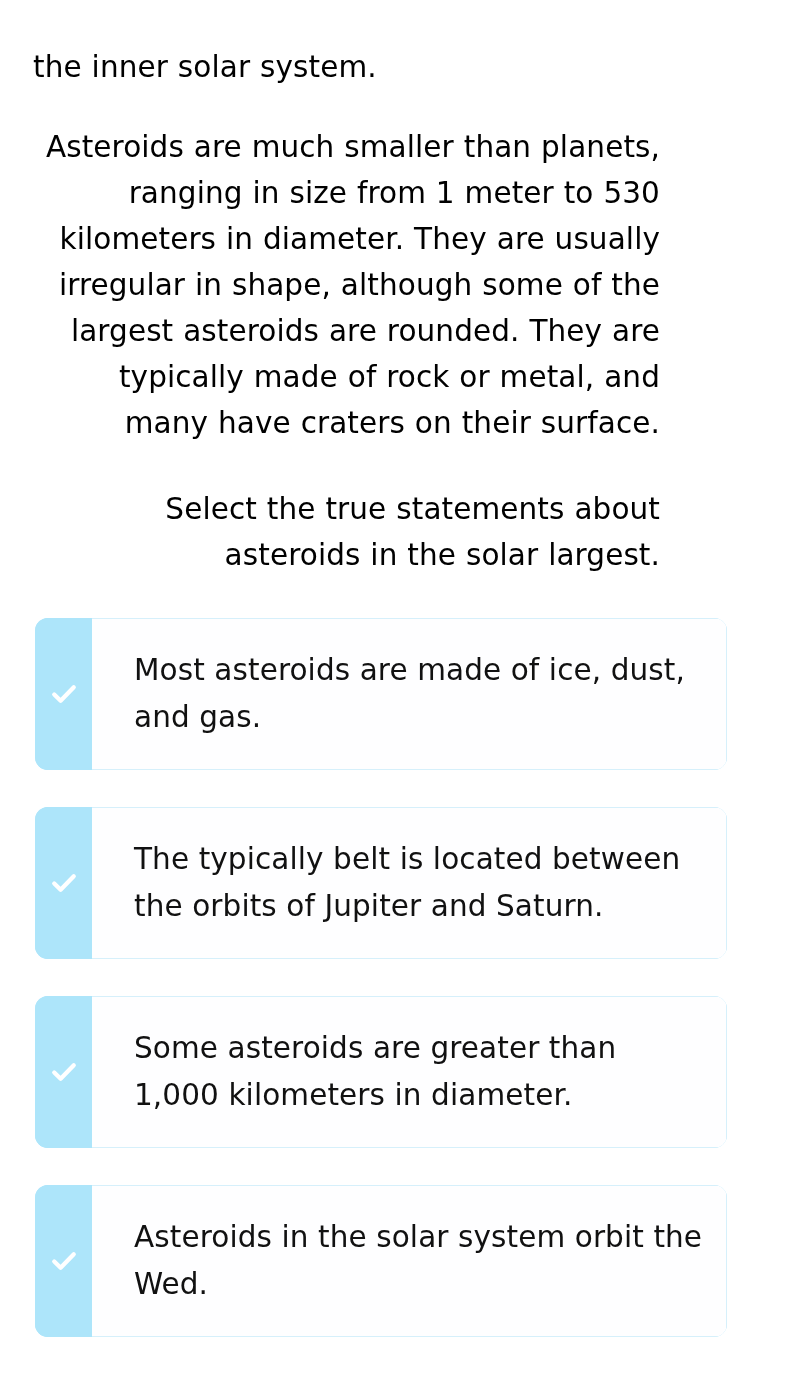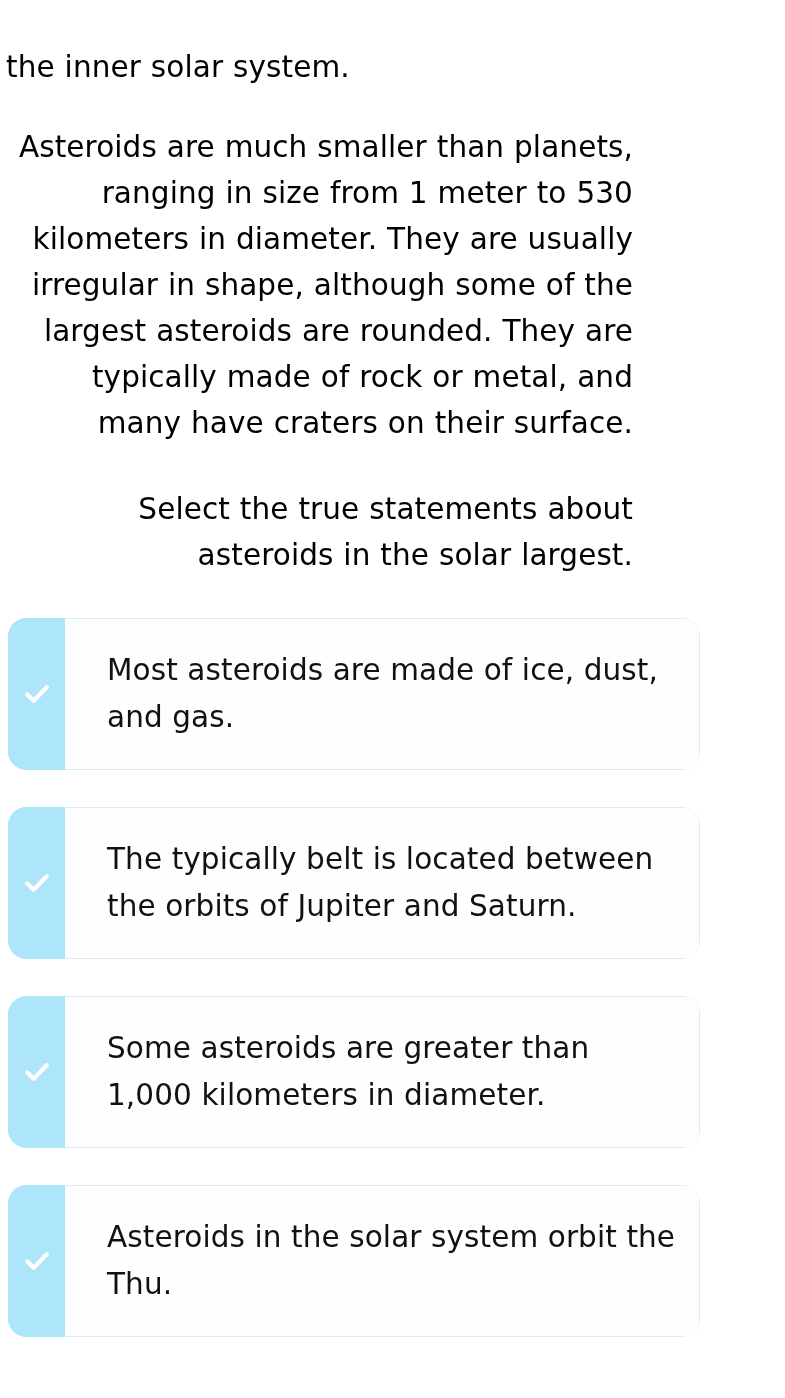--- a/index.html
+++ b/index.html
@@ -15,20 +15,21 @@
     overflow: hidden;
   }
 
   .page {
     position: relative;
     width: 643px;
     height: 1398px;
     background: #ffffff;
     padding-top: 44px;
     box-sizing: border-box;
+    margin-left: 27px;
   }
 
   .prose {
     padding: 0 10px 0 6px;
   }
 
   .para {
     font-size: 29.5px;
     line-height: 46px;
     color: #000000;
@@ -45,21 +46,21 @@
   
   .options {
     padding-left: 8px;
   }
 
   .option-card {
     display: flex;
     align-items: stretch;
     width: 692px;
     margin-bottom: 37px;
-    border-radius: 19px;
+    border-radius: 13px;
     background: #ade5fa;
     overflow: hidden;
     box-sizing: border-box;
   }
 
   .option-card:last-child {
     margin-bottom: 0;
   }
 
   .check-strip {
@@ -143,18 +144,18 @@
       </div>
     </div>
 
     <div class="option-card">
       <div class="check-strip">
         <svg class="check-icon" viewBox="0 0 24 24" aria-hidden="true">
           <path d="M4.2 12.4 L9.3 17.4 L19.8 6.6" fill="none" stroke="#ffffff" stroke-width="3.4" stroke-linecap="round" stroke-linejoin="round"></path>
         </svg>
       </div>
       <div class="option-body">
-        <span class="option-text">Asteroids in the solar system orbit the Thu.</span>
+        <span class="option-text">Asteroids in the solar system orbit the Wed.</span>
       </div>
     </div>
 
   </div>
 </div>
 
 </body></html>

